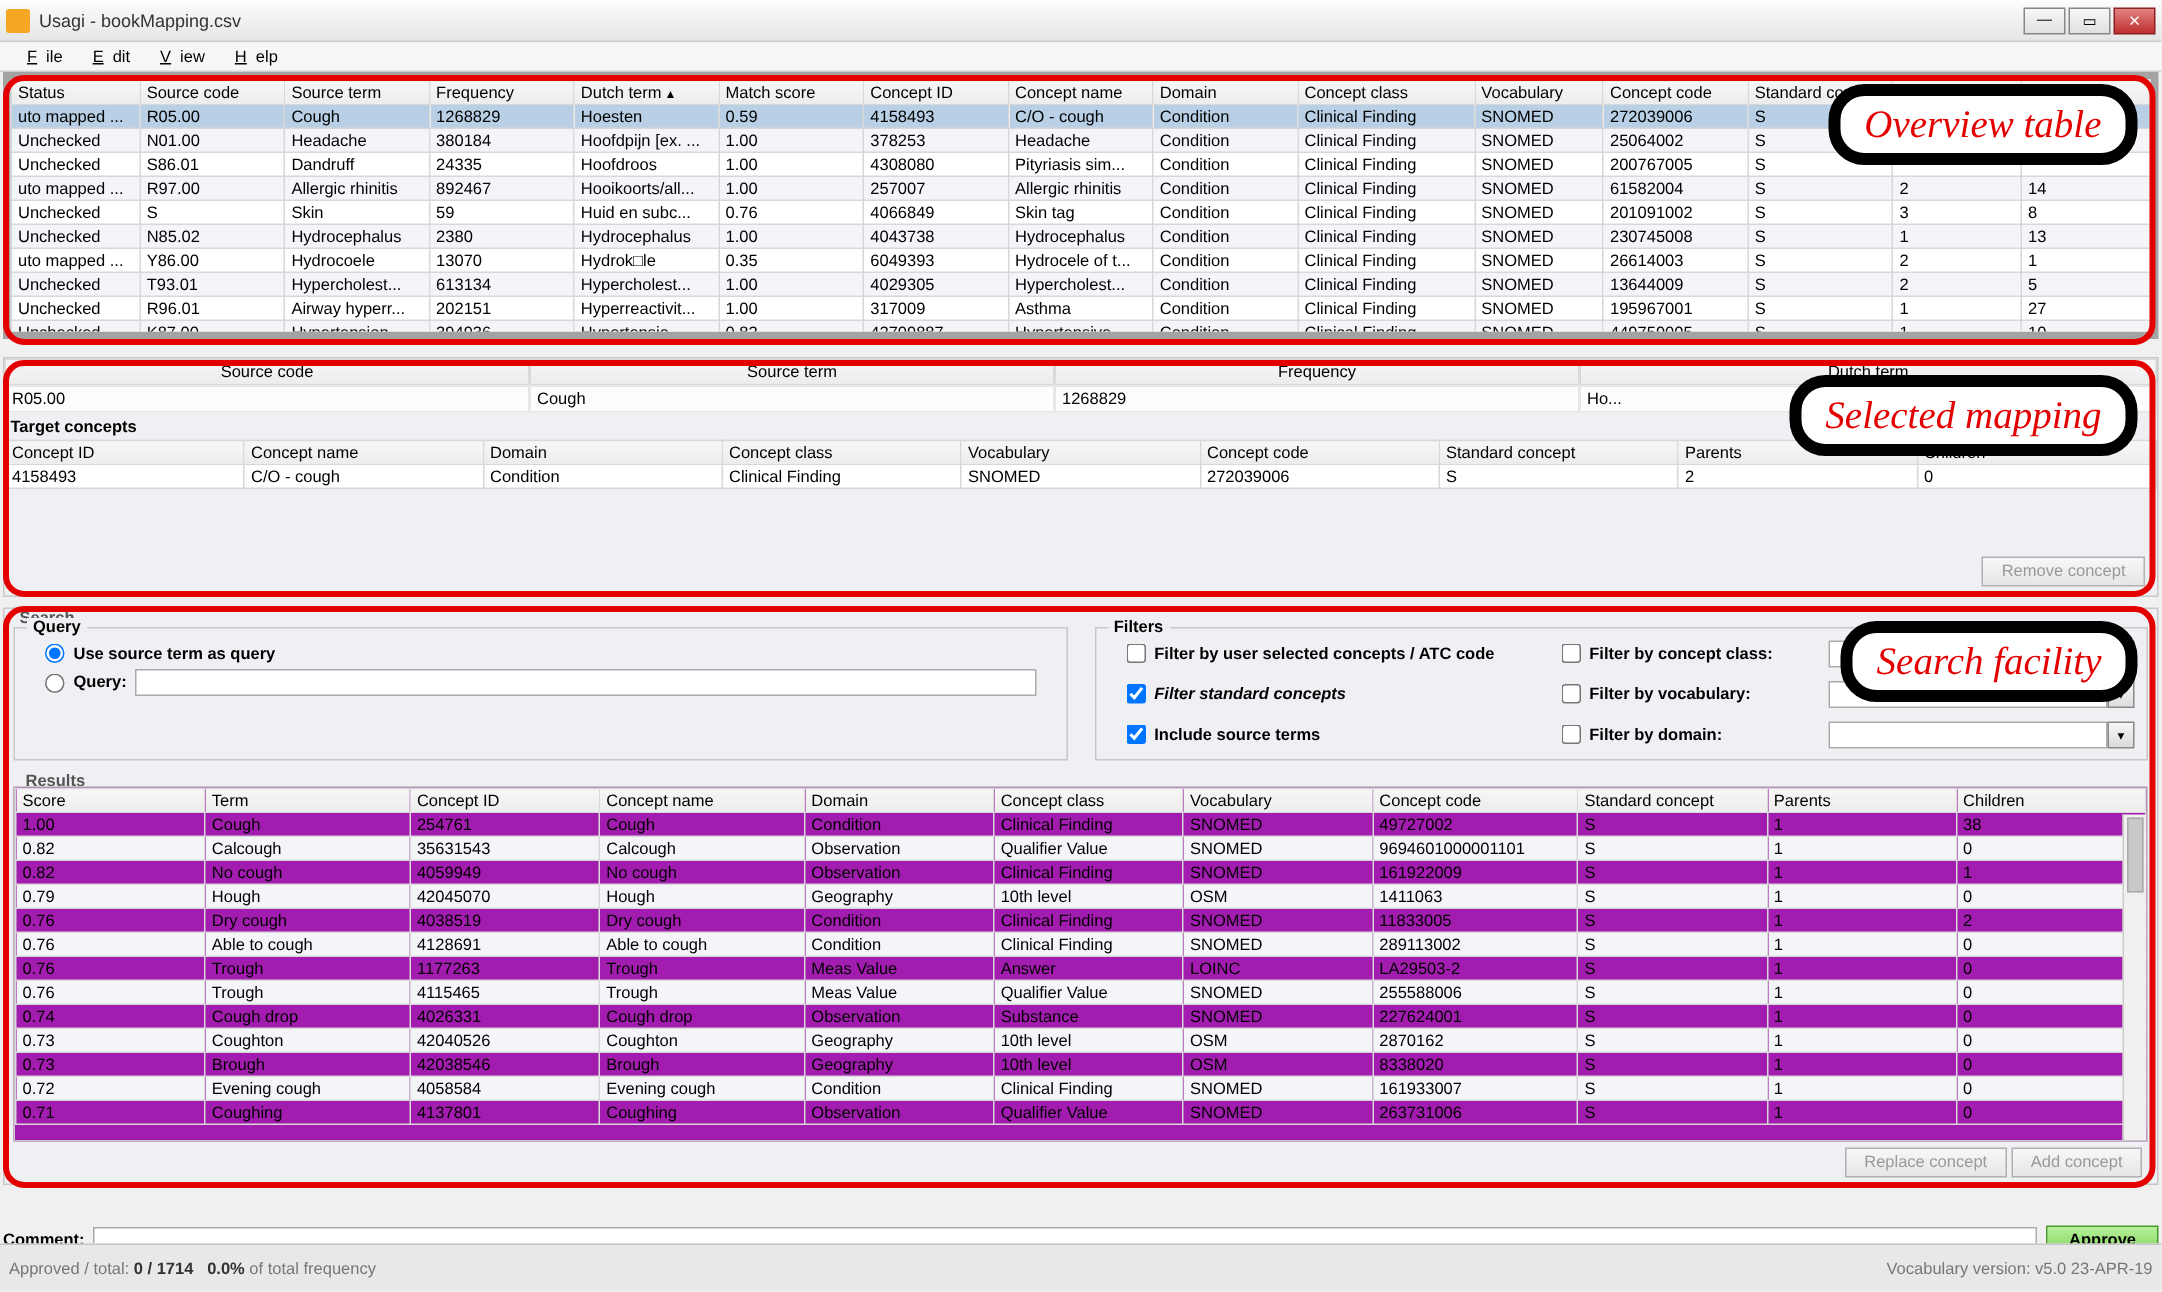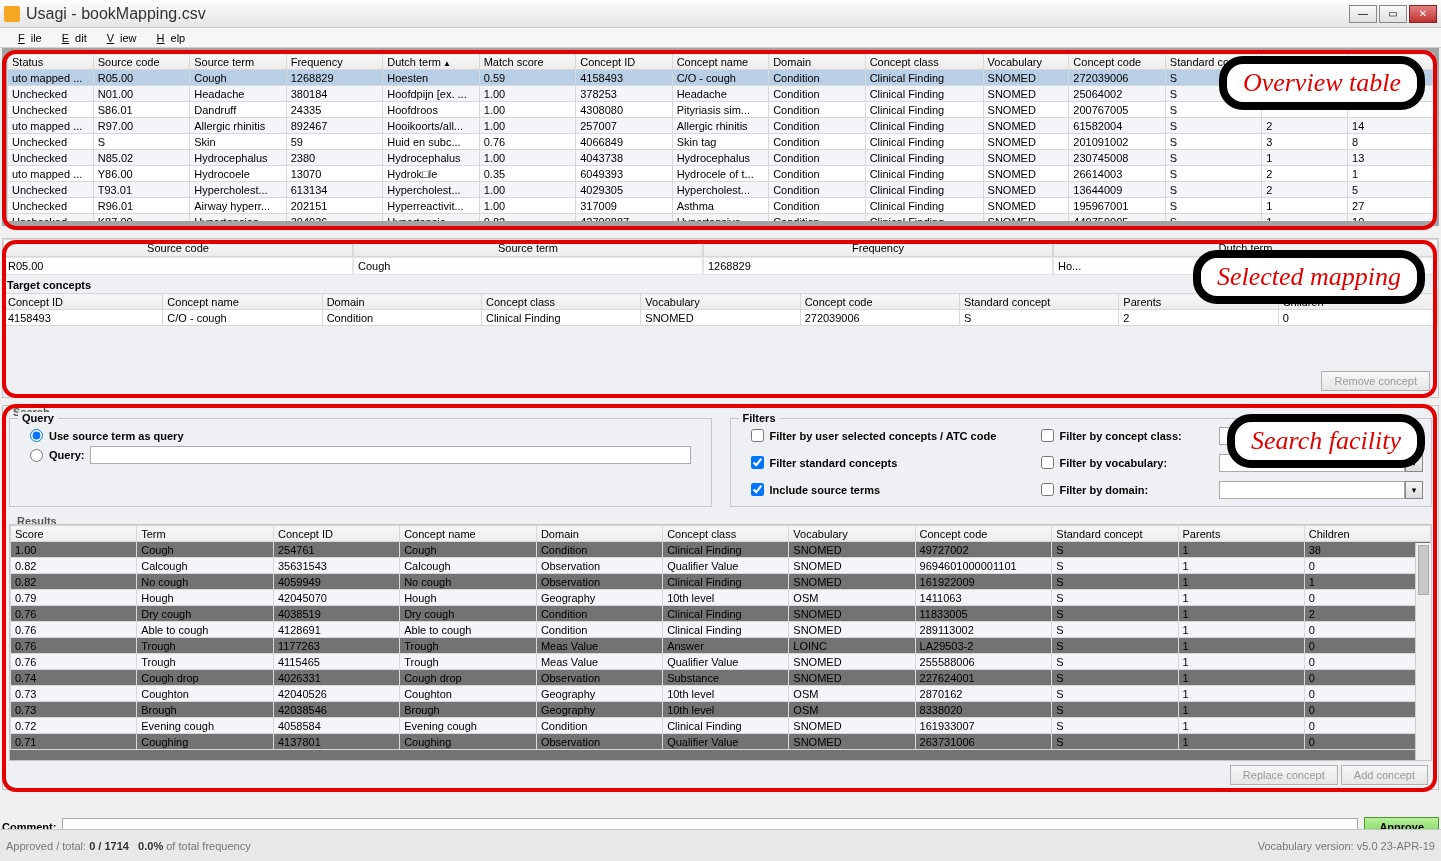--- a/index.html
+++ b/index.html
@@ -1,21 +1,21 @@
 <!DOCTYPE html>
 <html><head>
 <meta charset="utf-8">
 <style>
   * { box-sizing: border-box; margin: 0; padding: 0; }
   body { font-family: Tahoma, Arial, sans-serif; font-size: 11px; background: #f0f0f0; color: #000; width: 1441px; height: 861px; overflow: hidden; position: relative; }
   
   
   .titlebar { height: 28px; background: linear-gradient(#fdfdfd, #e5e5e5); border-bottom: 1px solid #ccc; display: flex; align-items: center; padding: 0 4px; }
   .titlebar .app-icon { width: 16px; height: 16px; background: #f5a623; border-radius: 2px; margin-right: 6px; }
-  .titlebar .title-text { flex: 1; font-size: 16px; color: #333; }
+  .titlebar .title-text { flex: 1; font-size: 12px; color: #333; }
   .win-controls { display: flex; gap: 2px; }
   .win-btn { width: 28px; height: 18px; border: 1px solid #888; background: linear-gradient(#f8f8f8,#e0e0e0); display: flex; align-items: center; justify-content: center; font-size: 10px; cursor: pointer; }
   .win-btn.close-btn { background: linear-gradient(#e28181,#c03030); color:#fff; border-color:#8b2020;}
   
   
   .menubar { height: 20px; background: #f6f6f6; border-bottom: 1px solid #d0d0d0; display: flex; align-items: center; padding: 0 6px; gap: 2px; }
   .menubar span { padding: 2px 6px; cursor: pointer; }
   .menubar span .ul { text-decoration: underline; }
   
   
@@ -48,21 +48,21 @@
   .fieldset { border:1px solid #c7c7c7; margin:2px 6px; padding:6px 8px; background:#eef0f3; position:relative;}
   .fieldset .legend { position:absolute; top:-7px; left:8px; background:#eef0f3; padding:0 4px; font-weight:bold; font-size:11px;}
   .query-filters { display:flex; gap:6px; }
   .query-filters .fieldset { flex:1; }
   .radio-row { display:flex; align-items:center; gap:6px; margin:4px 12px;}
   .filters-grid { display:grid; grid-template-columns: 280px 180px 1fr; gap:6px 10px; align-items:center;}
   .combo { display:flex; align-items:center; }
   .combo select, .combo .fake-select { flex:1; height:18px; border:1px solid #aaa; background:#fff; font-size:11px;}
   .combo .dd-btn { width:18px; height:18px; border:1px solid #888; background:linear-gradient(#f6f6f6,#dcdcdc); display:flex; align-items:center; justify-content:center; font-size:9px;}
   
-  .results-wrap { position:absolute; top:118px; left:6px; right:6px; bottom:28px; background:#737373; border:1px solid #c7c7c7; overflow:hidden;}
+  .results-wrap { position:absolute; top:118px; left:6px; right:6px; bottom:28px; background:#a21caf; border:1px solid #c7c7c7; overflow:hidden;}
   .results-btns { position:absolute; right:10px; bottom:4px;}
   .scrollbar { position:absolute; right:0; top:18px; bottom:0; width:16px; background:#f0f0f0; border-left:1px solid #ccc;}
   .scrollbar .thumb { position:absolute; top:2px; left:2px; right:2px; height:50px; background:#c8c8c8; border:1px solid #aaa;}
   
   
   .comment-bar { position:absolute; bottom:22px; left:2px; right:2px; height:24px; display:flex; align-items:center; gap:6px;}
   .comment-bar input { flex:1; height:18px; border:1px solid #aaa; padding:0 3px; font-size:11px;}
   .approve-btn { background:linear-gradient(#b6f09a,#7fd45a); border:1px solid #4a9a2a; padding:3px 14px; font-weight:bold;}
   
   .statusbar { position:absolute; bottom:0; left:0; right:0; height:32px; background:#e8e8e8; border-top:1px solid #c7c7c7; display:flex; align-items:center; padding:0 6px; justify-content:space-between; color:#777; font-size:11px;}
@@ -379,21 +379,21 @@
             <input type="checkbox" style="">
             <label style="font-weight:bold;">Filter by concept class:</label>
           </div>
         <div class="combo">
             <div class="fake-select"></div>
             <div class="dd-btn">▾</div>
           </div>
 
         <div class="radio-row">
             <input type="checkbox" checked="" style="">
-            <label style="font-weight:bold;">Filter standard concepts</label>
+            <label style="font-weight:bold;font-style:italic;">Filter standard concepts</label>
           </div>
         <div class="radio-row">
             <input type="checkbox" style="">
             <label style="font-weight:bold;">Filter by vocabulary:</label>
           </div>
         <div class="combo">
             <div class="fake-select"></div>
             <div class="dd-btn">▾</div>
           </div>
 

